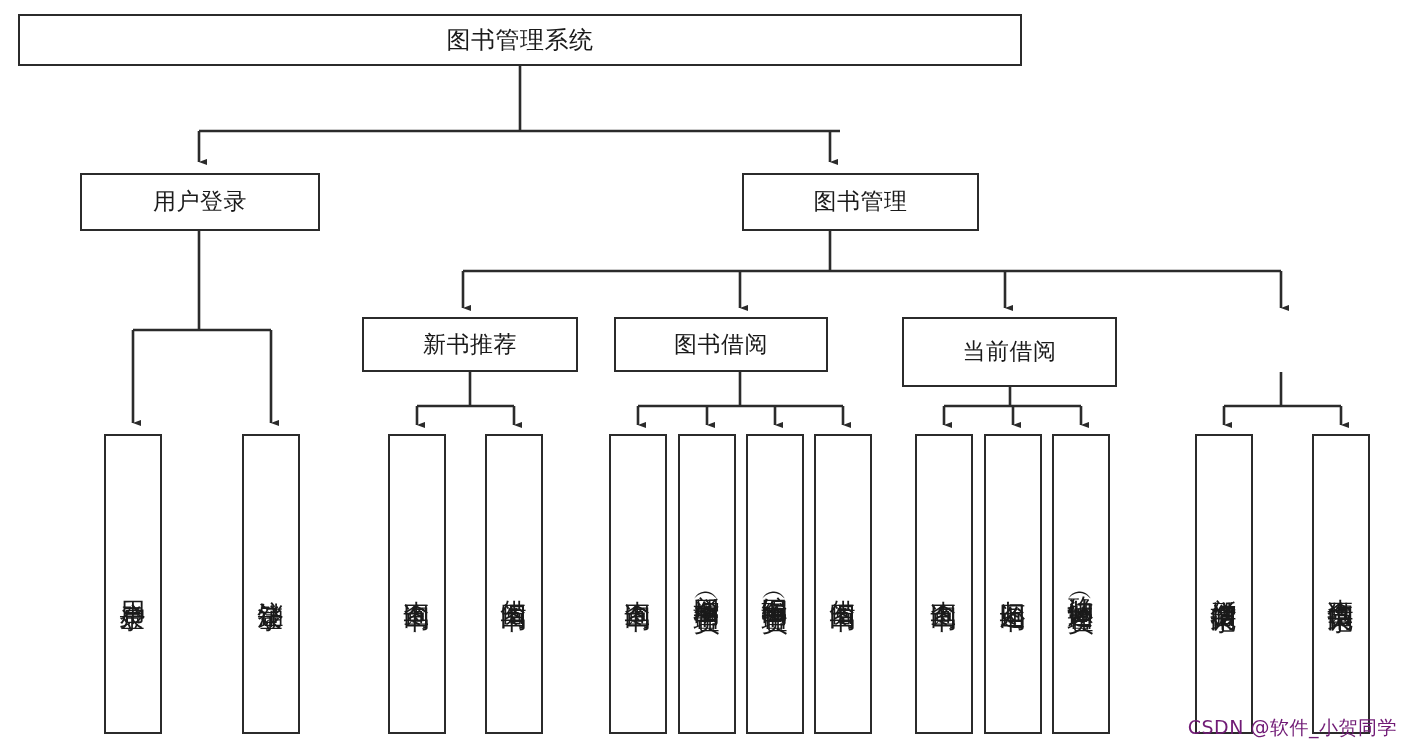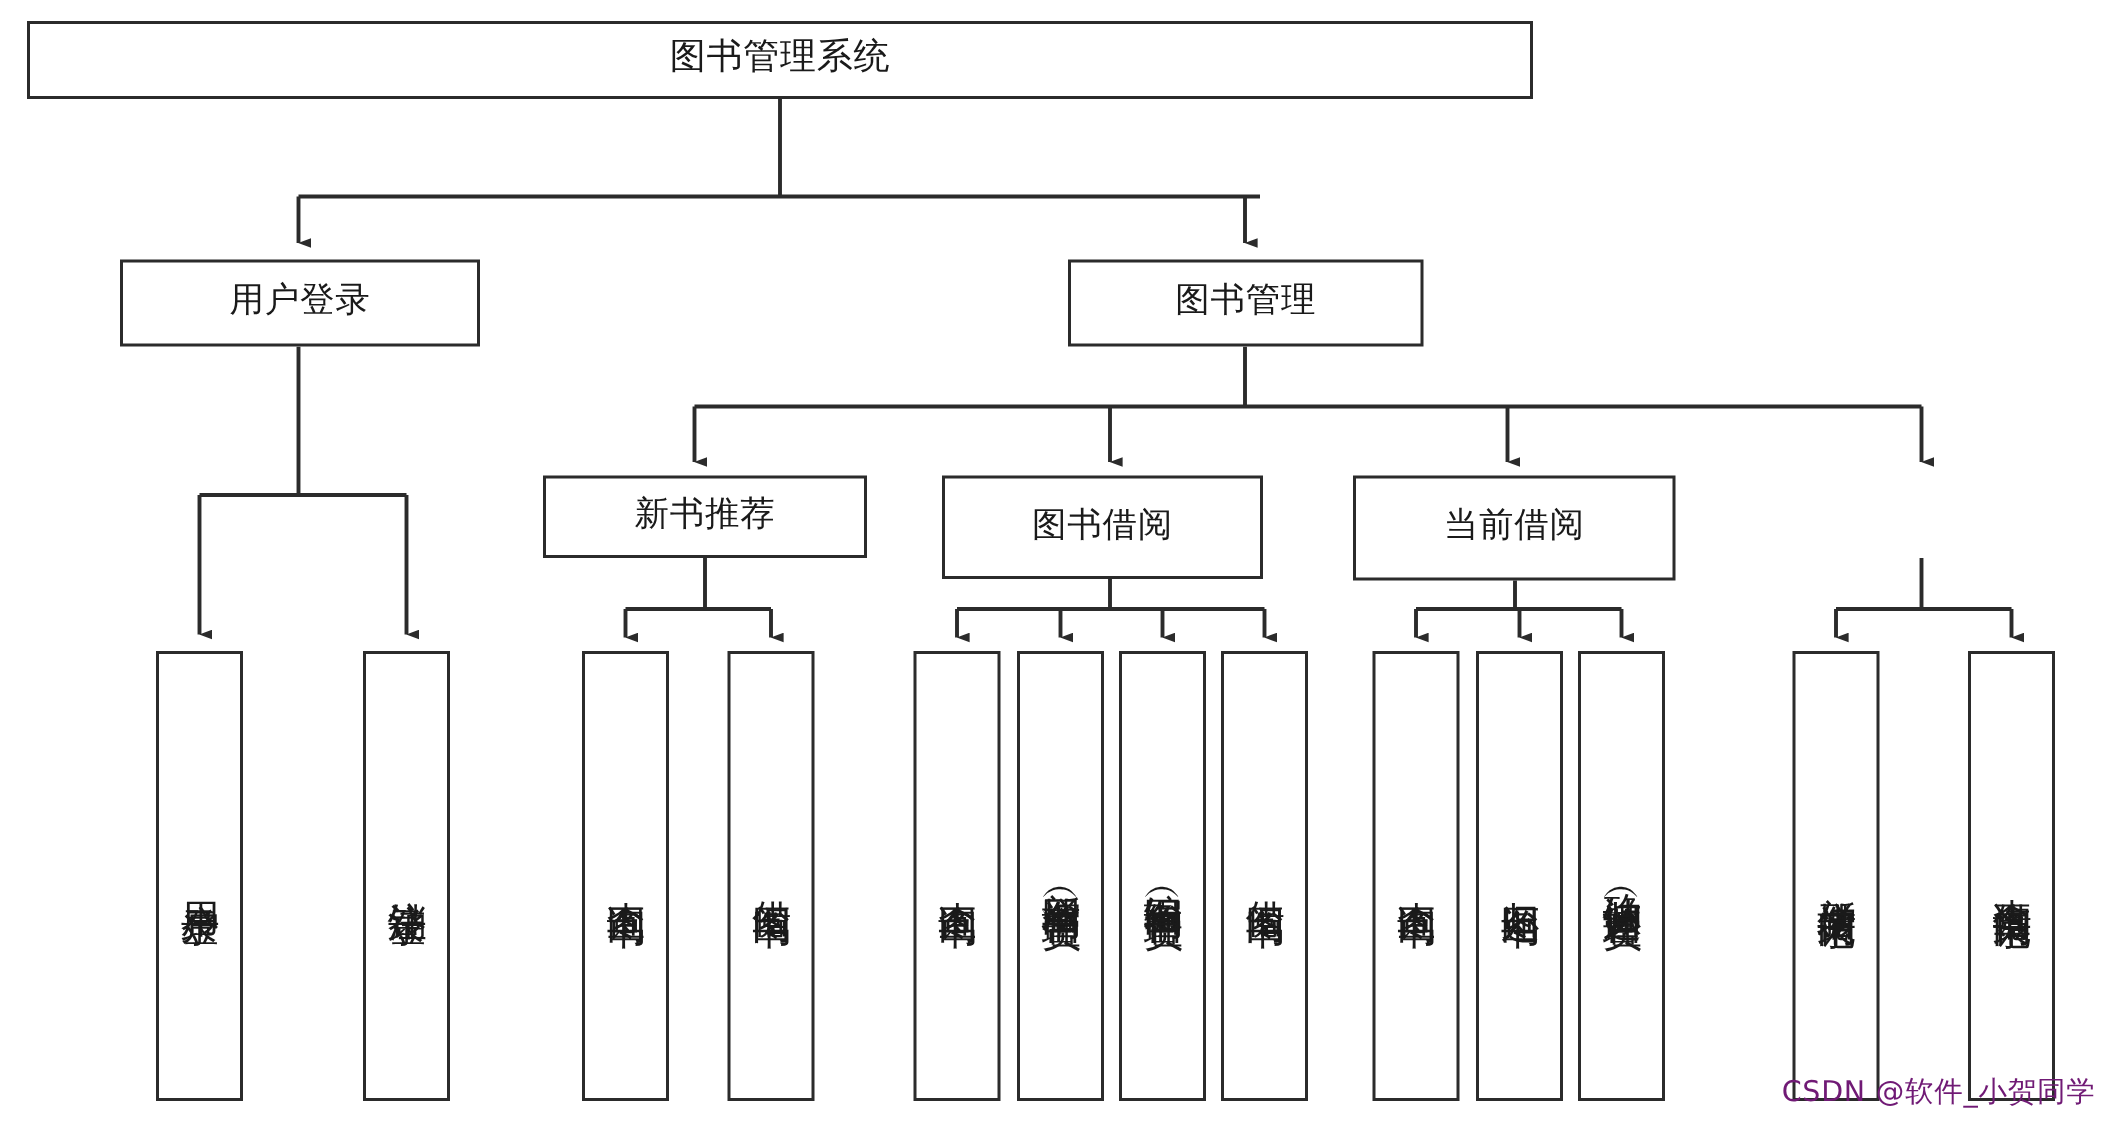--- a/index.html
+++ b/index.html
@@ -38,21 +38,20 @@
     overflow: hidden;
   }
   .node .label {
     color: #1a1a1a;
     letter-spacing: 0.5px;
     line-height: 1.12;
     white-space: nowrap;
   }
   .node.horizontal .label {
     font-size: 23px;
-    font-family: Liberation Mono, monospace;
   }
   .node.root .label {
     font-size: 24px;
   }
   .node.vertical {
     align-items: center;
     justify-content: center;
   }
   .node.vertical .label {
     writing-mode: vertical-rl;
@@ -129,28 +128,28 @@
     </g>
   </svg>
 
   <div class="node root horizontal" style="left:18px; top:14px; width:1004px; height:52px;">
     <span class="label">图书管理系统</span>
   </div>
 
   <div class="node horizontal" style="left:80px; top:173px; width:240px; height:58px;">
     <span class="label">用户登录</span>
   </div>
-  <div class="node horizontal" style="left:712px; top:173px; width:237px; height:58px;">
+  <div class="node horizontal" style="left:742px; top:173px; width:237px; height:58px;">
     <span class="label">图书管理</span>
   </div>
 
   <div class="node horizontal" style="left:362px; top:317px; width:216px; height:55px;">
     <span class="label">新书推荐</span>
   </div>
-  <div class="node horizontal" style="left:628px; top:317px; width:214px; height:69px;">
+  <div class="node horizontal" style="left:614px; top:317px; width:214px; height:55px;">
     <span class="label">图书借阅</span>
   </div>
   <div class="node horizontal" style="left:902px; top:317px; width:215px; height:70px;">
     <span class="label">当前借阅</span>
   </div>
 
   <div class="node vertical" style="left:104px; top:434px; width:58px; height:300px;">
     <span class="label">用户登录</span>
   </div>
   <div class="node vertical" style="left:242px; top:434px; width:58px; height:300px;">

